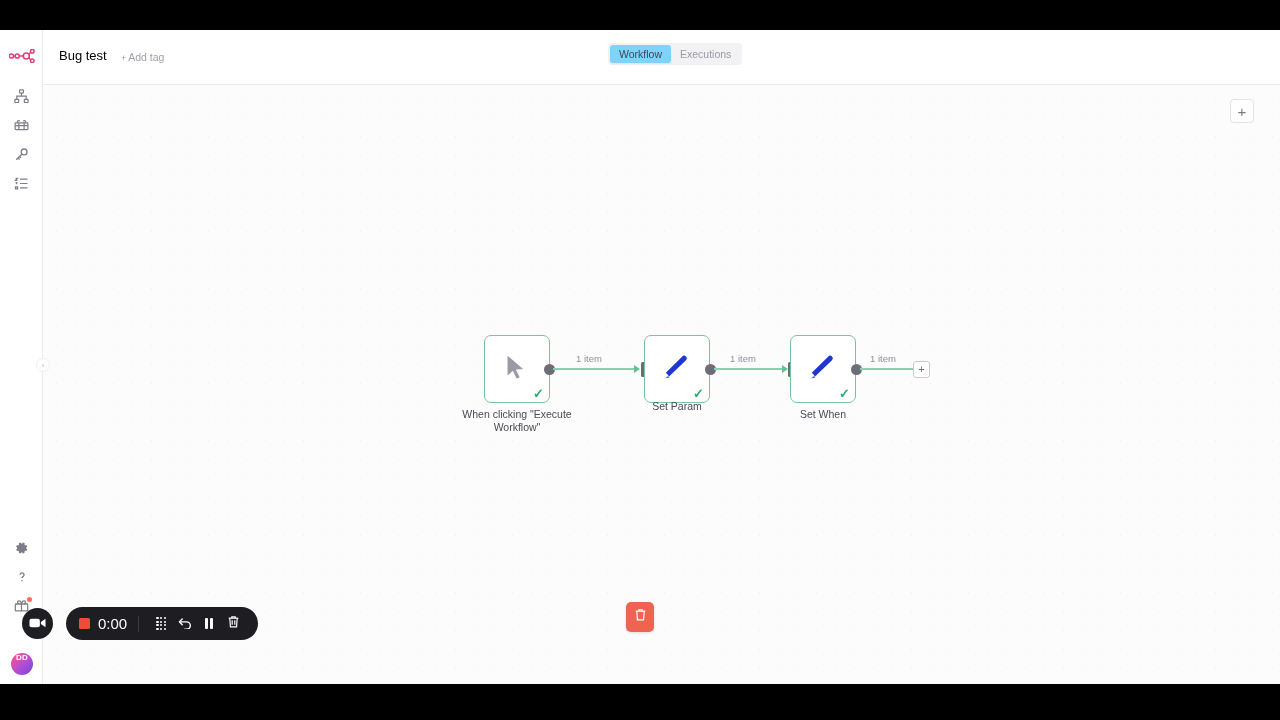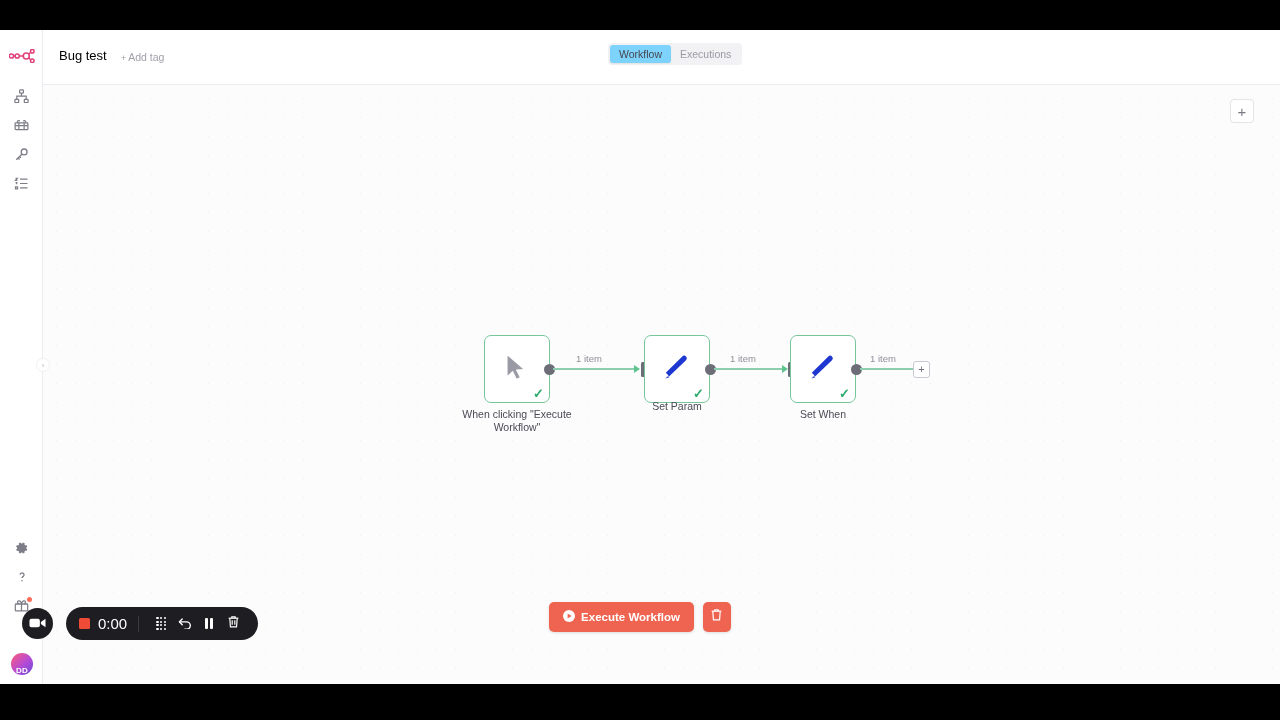--- a/index.html
+++ b/index.html
@@ -59,21 +59,21 @@
     background: #ff6d5a;
   }
   #avatar {
     position: absolute;
     left: 11px; bottom: 9px;
     width: 22px; height: 22px;
     border-radius: 50%;
     background: linear-gradient(135deg, #ff5a7a 0%, #b44bd6 55%, #6a4bd6 100%);
     color: #ffffff;
     font-size: 8px; font-weight: bold;
-    display: flex; align-items: flex-end; justify-content: center;
+    display: flex; align-items: flex-start; justify-content: center;
     letter-spacing: 0.2px;
   }
   
   #panel-toggle {
     position: absolute;
     left: 36px; top: 328px;
     width: 14px; height: 14px;
     border-radius: 50%;
     background: #ffffff;
     border: 1px solid #f0f0f2;
@@ -532,29 +532,20 @@
         <div class="wire" style="left:817px; top:283.2px; width:53px;"></div>
         <div class="wire-label" style="left:827px; top:268px;">1 item</div>
         <div id="tail-plus" style="left:870px; top:275.5px;">
           <span>+</span>
         </div>
 
       </div>
     </div>
 
     <div id="exec-bar">
-      <div id="execute-btn">
-        <span>
-          <svg width="12" height="12" viewBox="0 0 12 12">
-            <circle cx="6" cy="6" r="6" fill="#ffffff"></circle>
-            <path d="M4.6 3.5 L8.6 6 L4.6 8.5 Z" fill="#ef6451"></path>
-          </svg>
-        </span>
-        <span>Execute Workflow</span>
-      </div>
       <div id="stop-btn">
         <span>
           <svg width="13" height="14" viewBox="0 0 14 15" fill="none" stroke="#ffffff" stroke-width="1.3">
             <path d="M1.8 3.4h10.4"></path>
             <path d="M5.2 3.4V1.9h3.6v1.5"></path>
             <path d="M3 3.4l.7 9.4h6.6l.7-9.4"></path>
           </svg>
         </span>
       </div>
     </div>

